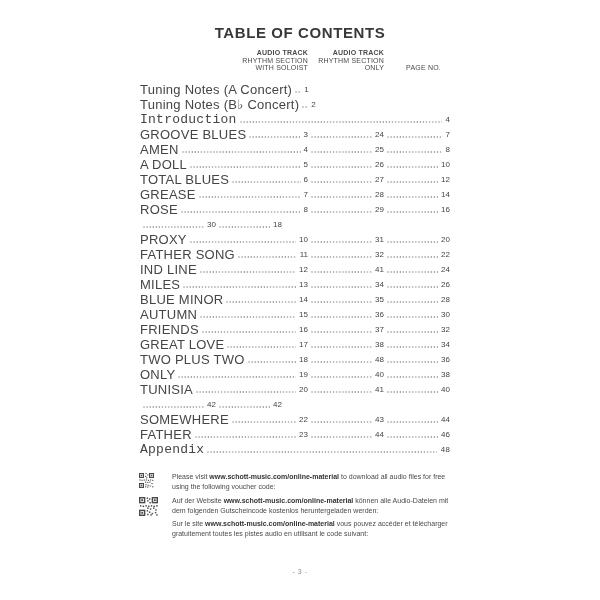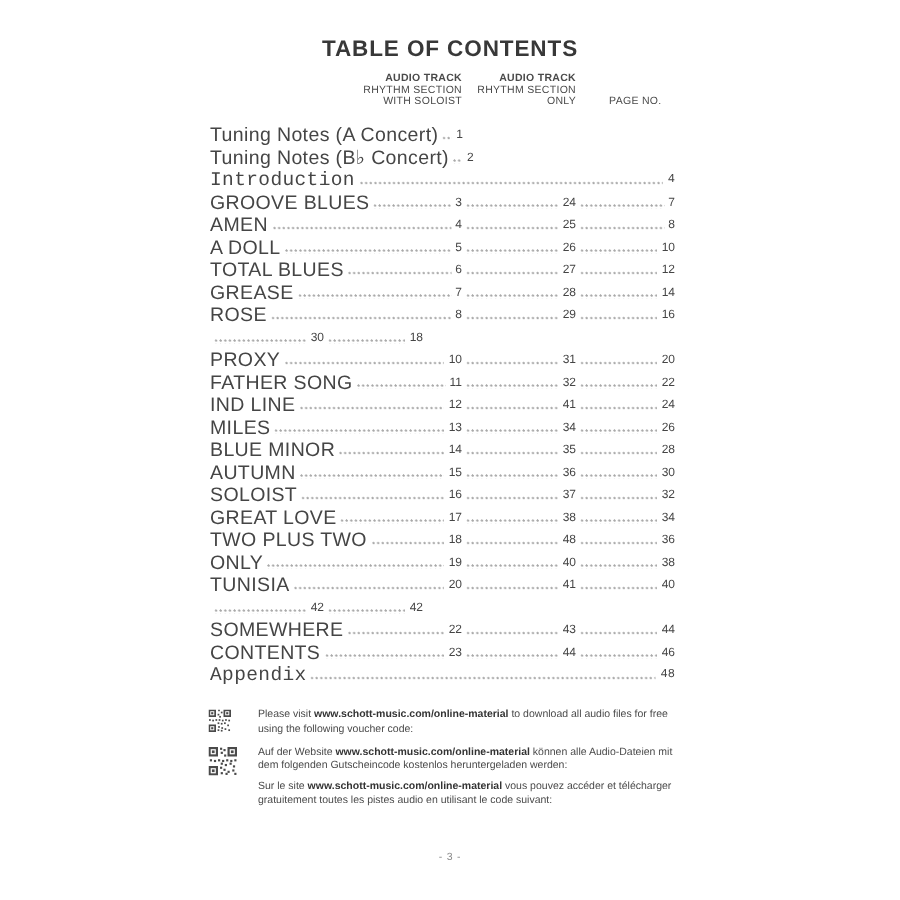--- a/index.html
+++ b/index.html
@@ -308,21 +308,21 @@
           <span class="leader"></span>
           <span class="toc-num">36</span>
         </div>
         <div class="seg seg3">
           <span class="leader"></span>
           <span class="toc-num">30</span>
         </div>
       </div>
       <div class="toc-row">
         <div class="seg seg1">
-          <span class="toc-title">SOLOIST</span>
+          <span class="toc-title">FRIENDS</span>
           <span class="leader"></span>
           <span class="toc-num">16</span>
         </div>
         <div class="seg seg2">
           <span class="leader"></span>
           <span class="toc-num">37</span>
         </div>
         <div class="seg seg3">
           <span class="leader"></span>
           <span class="toc-num">32</span>
@@ -408,21 +408,21 @@
           <span class="leader"></span>
           <span class="toc-num">43</span>
         </div>
         <div class="seg seg3">
           <span class="leader"></span>
           <span class="toc-num">44</span>
         </div>
       </div>
       <div class="toc-row">
         <div class="seg seg1">
-          <span class="toc-title">CONTENTS</span>
+          <span class="toc-title">FATHER</span>
           <span class="leader"></span>
           <span class="toc-num">23</span>
         </div>
         <div class="seg seg2">
           <span class="leader"></span>
           <span class="toc-num">44</span>
         </div>
         <div class="seg seg3">
           <span class="leader"></span>
           <span class="toc-num">46</span>

